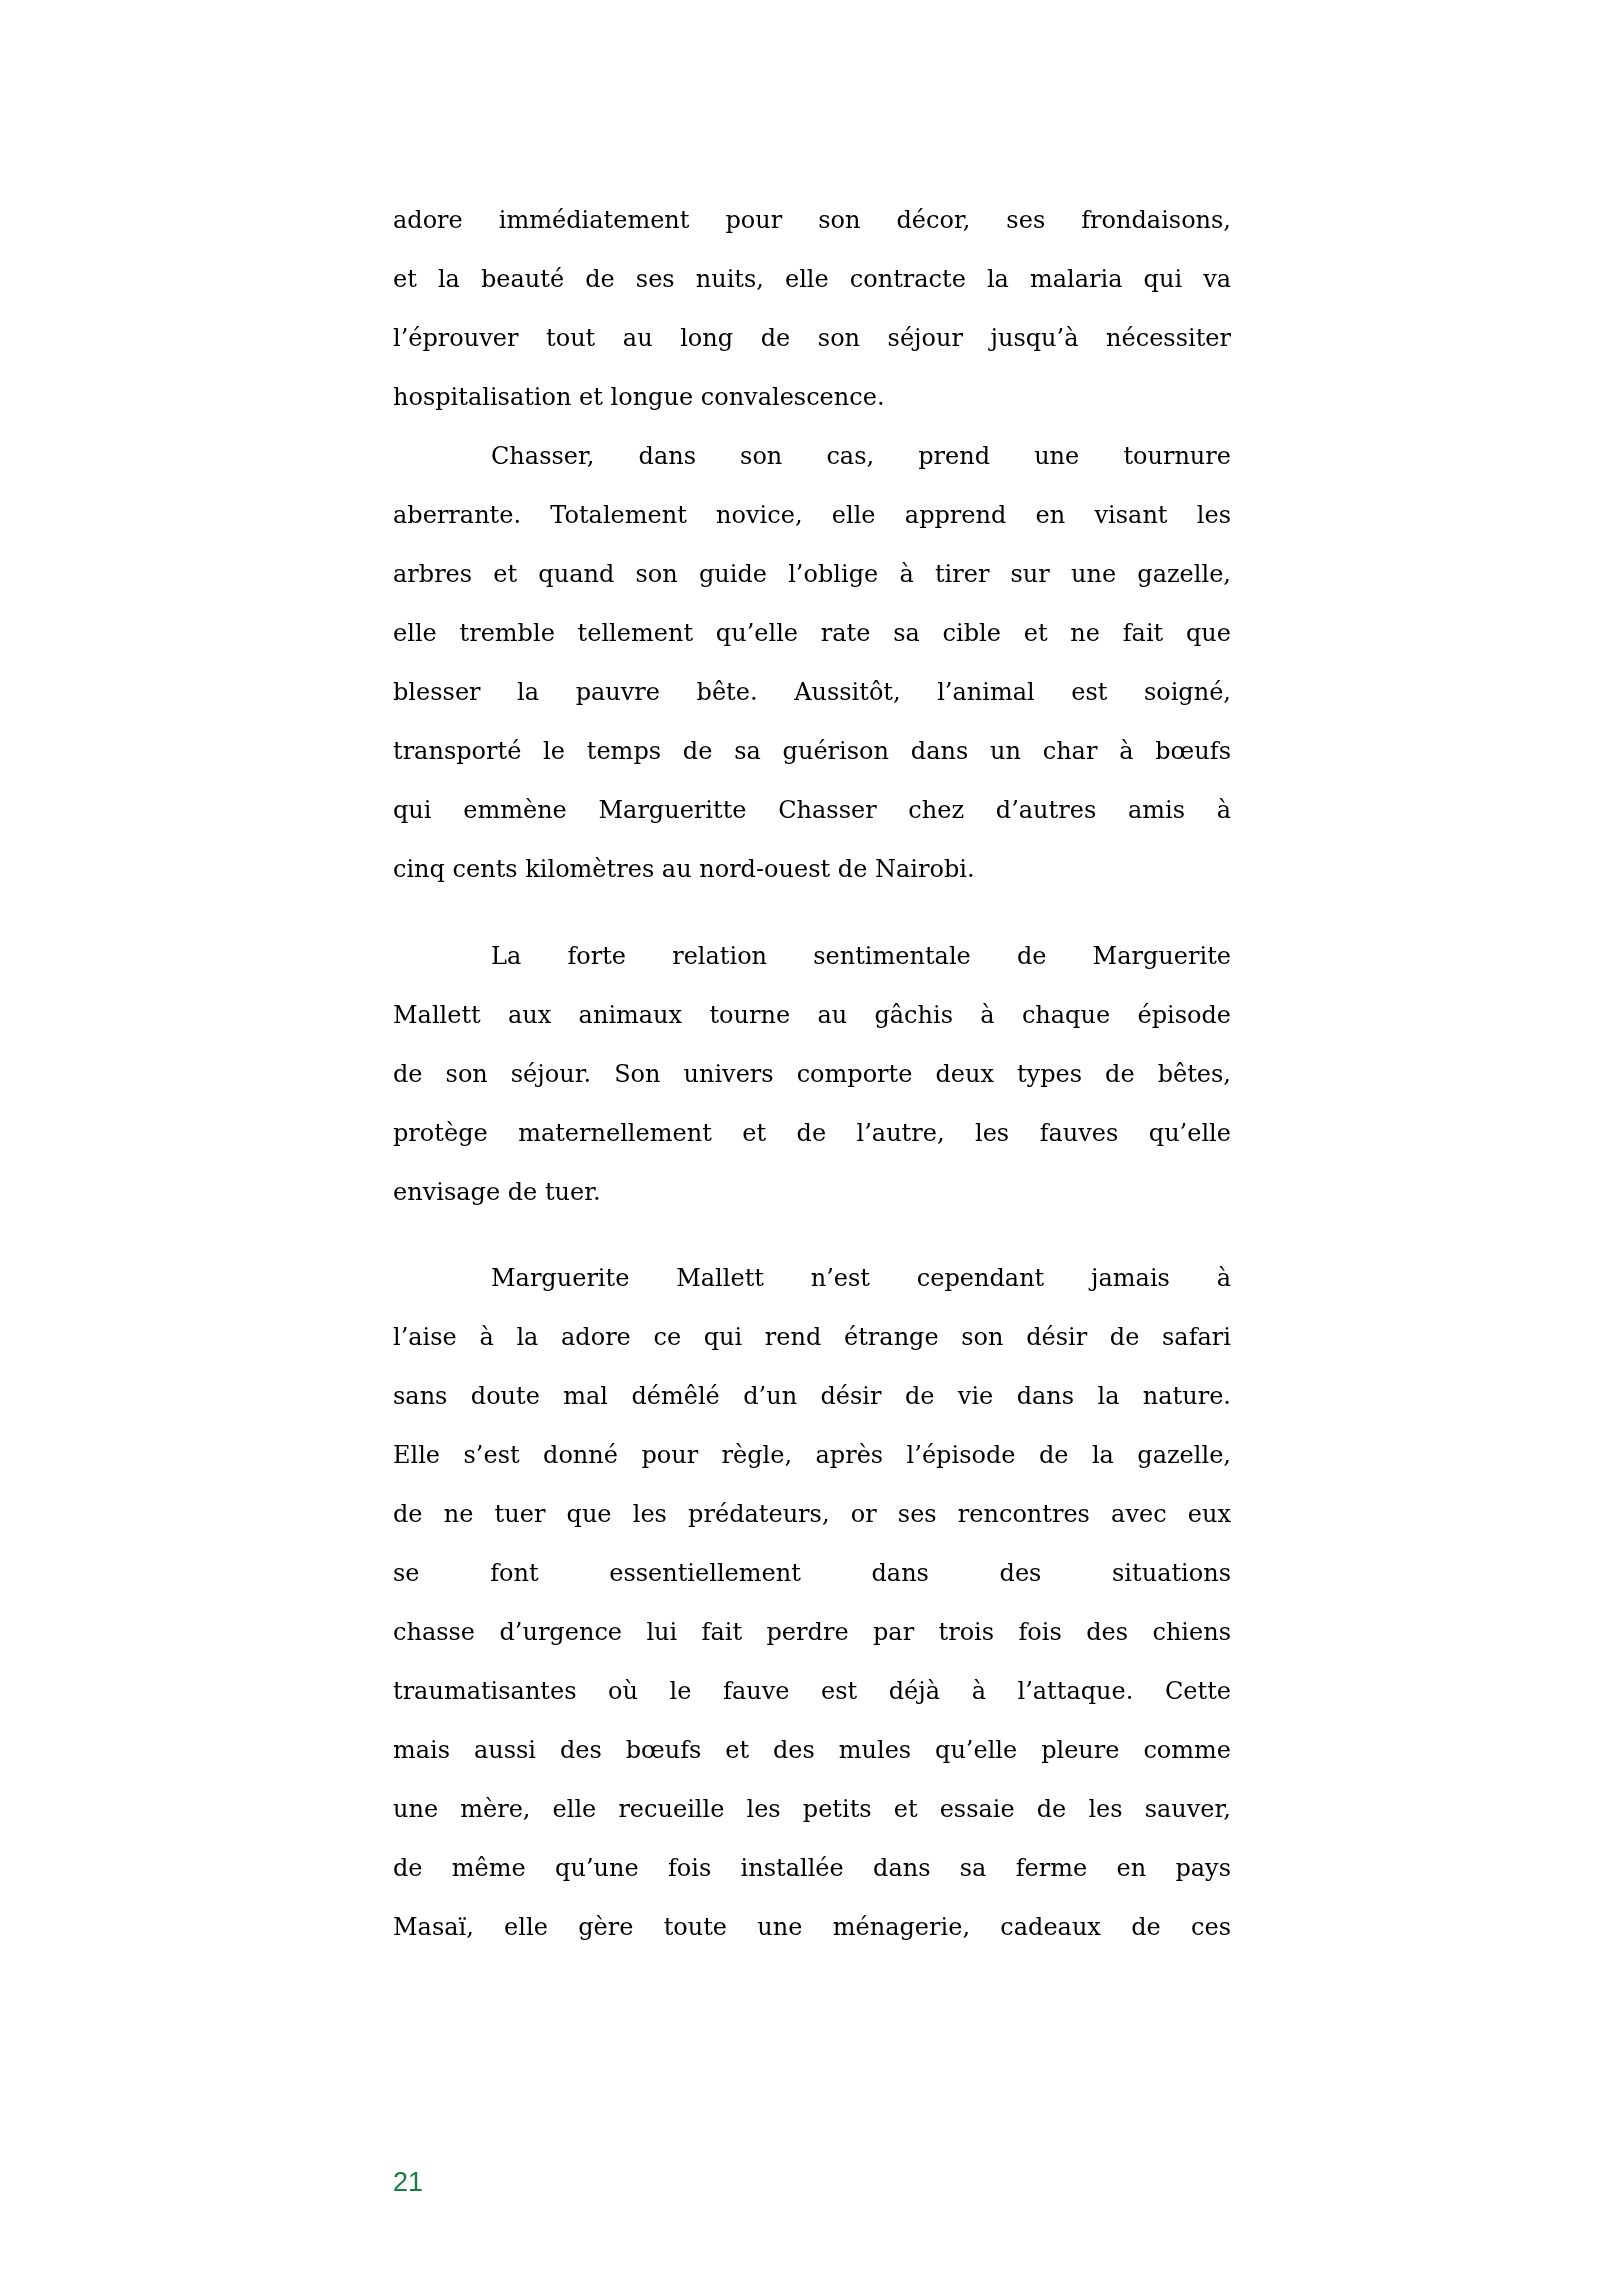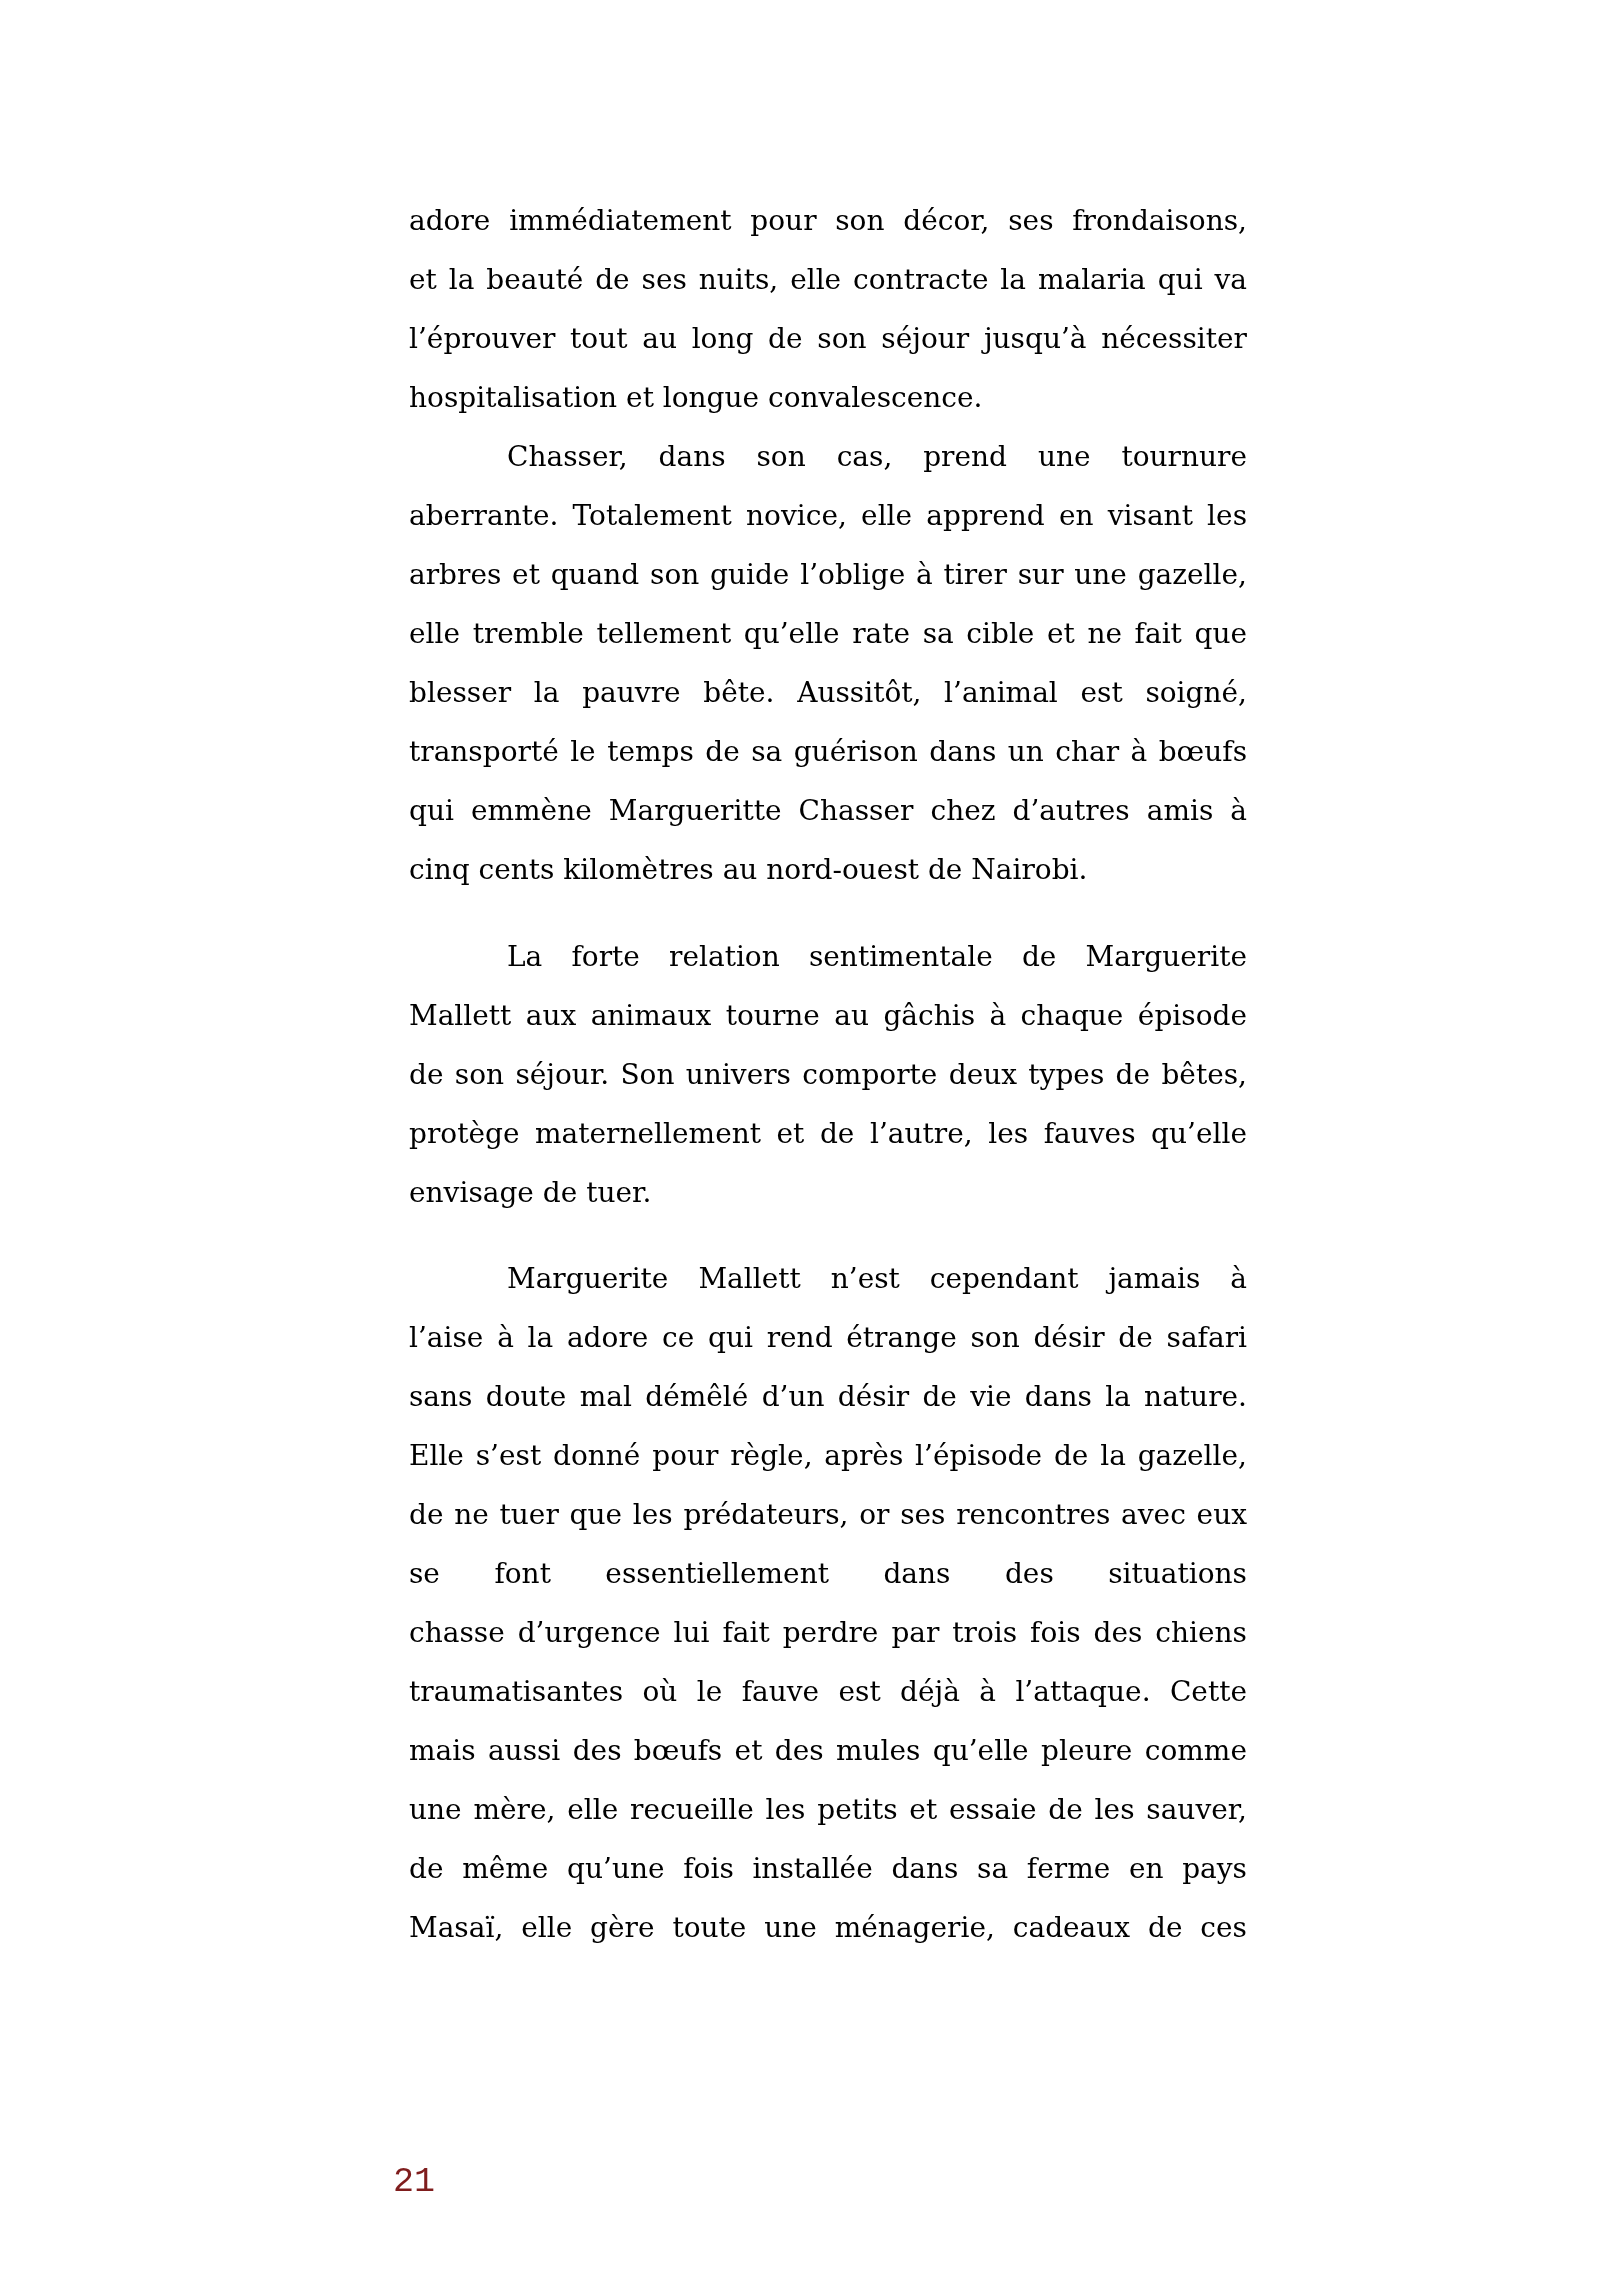--- a/index.html
+++ b/index.html
@@ -7,24 +7,24 @@
     width: 1623px;
     height: 2295px;
     background: #ffffff;
     position: relative;
     overflow: hidden;
     font-family: "DejaVu Serif", serif;
     color: #000000;
   }
   .text-block {
     position: absolute;
-    left: 409px;
+    left: 393px;
     top: 191px;
     width: 838px;
-    font-size: 28px;
+    font-size: 24px;
     line-height: 59px;
     hyphens: none;
   }
   .para { margin: 0; padding: 0; }
   .para.spaced { margin-top: 27.5px; }
   .line {
     height: 59px;
     overflow: hidden;
     text-align: justify;
     text-align-last: justify;
@@ -32,24 +32,24 @@
   .line.last {
     text-align-last: left;
   }
   .line.indent {
     text-indent: 98px;
   }
   .page-number {
     position: absolute;
     left: 393px;
     top: 2165px;
-    font-family: Liberation Mono, monospace;
-    font-size: 35px;
+    font-family: Liberation Sans, sans-serif;
+    font-size: 27px;
     line-height: 34px;
-    color: #7f1d1d;
+    color: #15803d;
   }
 </style>
 </head>
 <body>
 
 <div class="text-block">
 
   <div class="para">
     <div class="line">adore immédiatement pour son décor, ses frondaisons,</div>
     <div class="line">et la beauté de ses nuits, elle contracte la malaria qui va</div>

